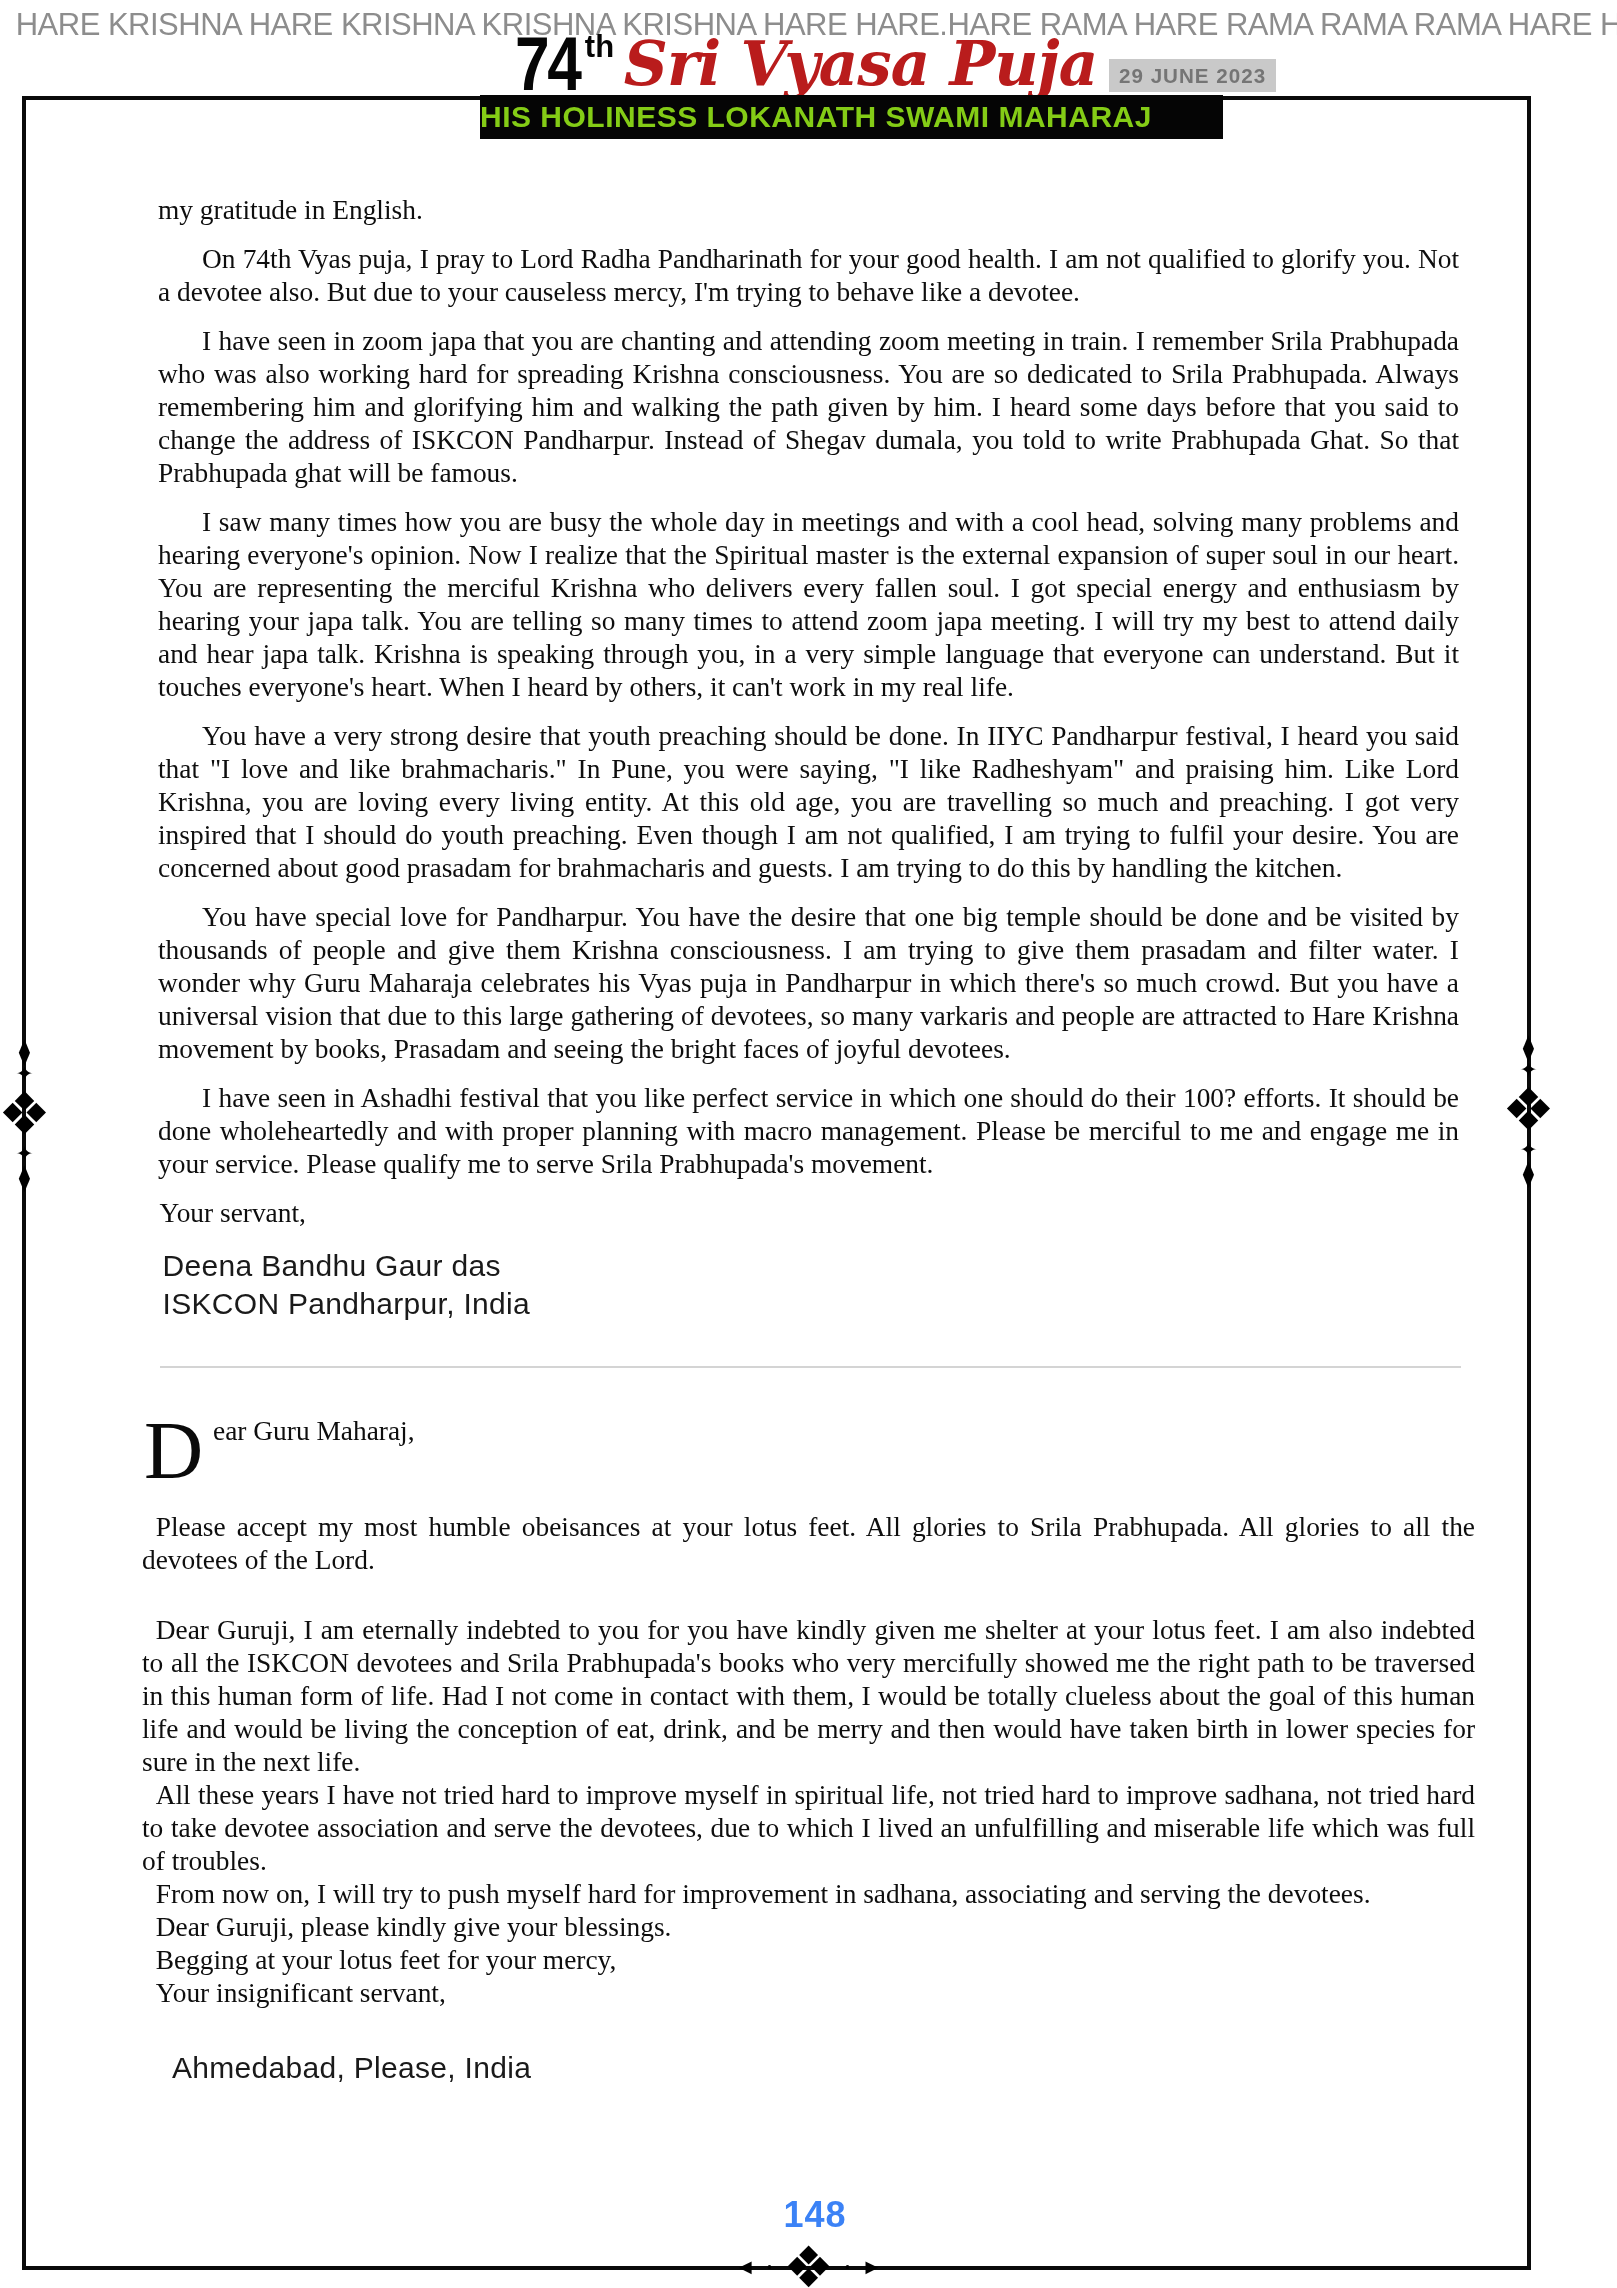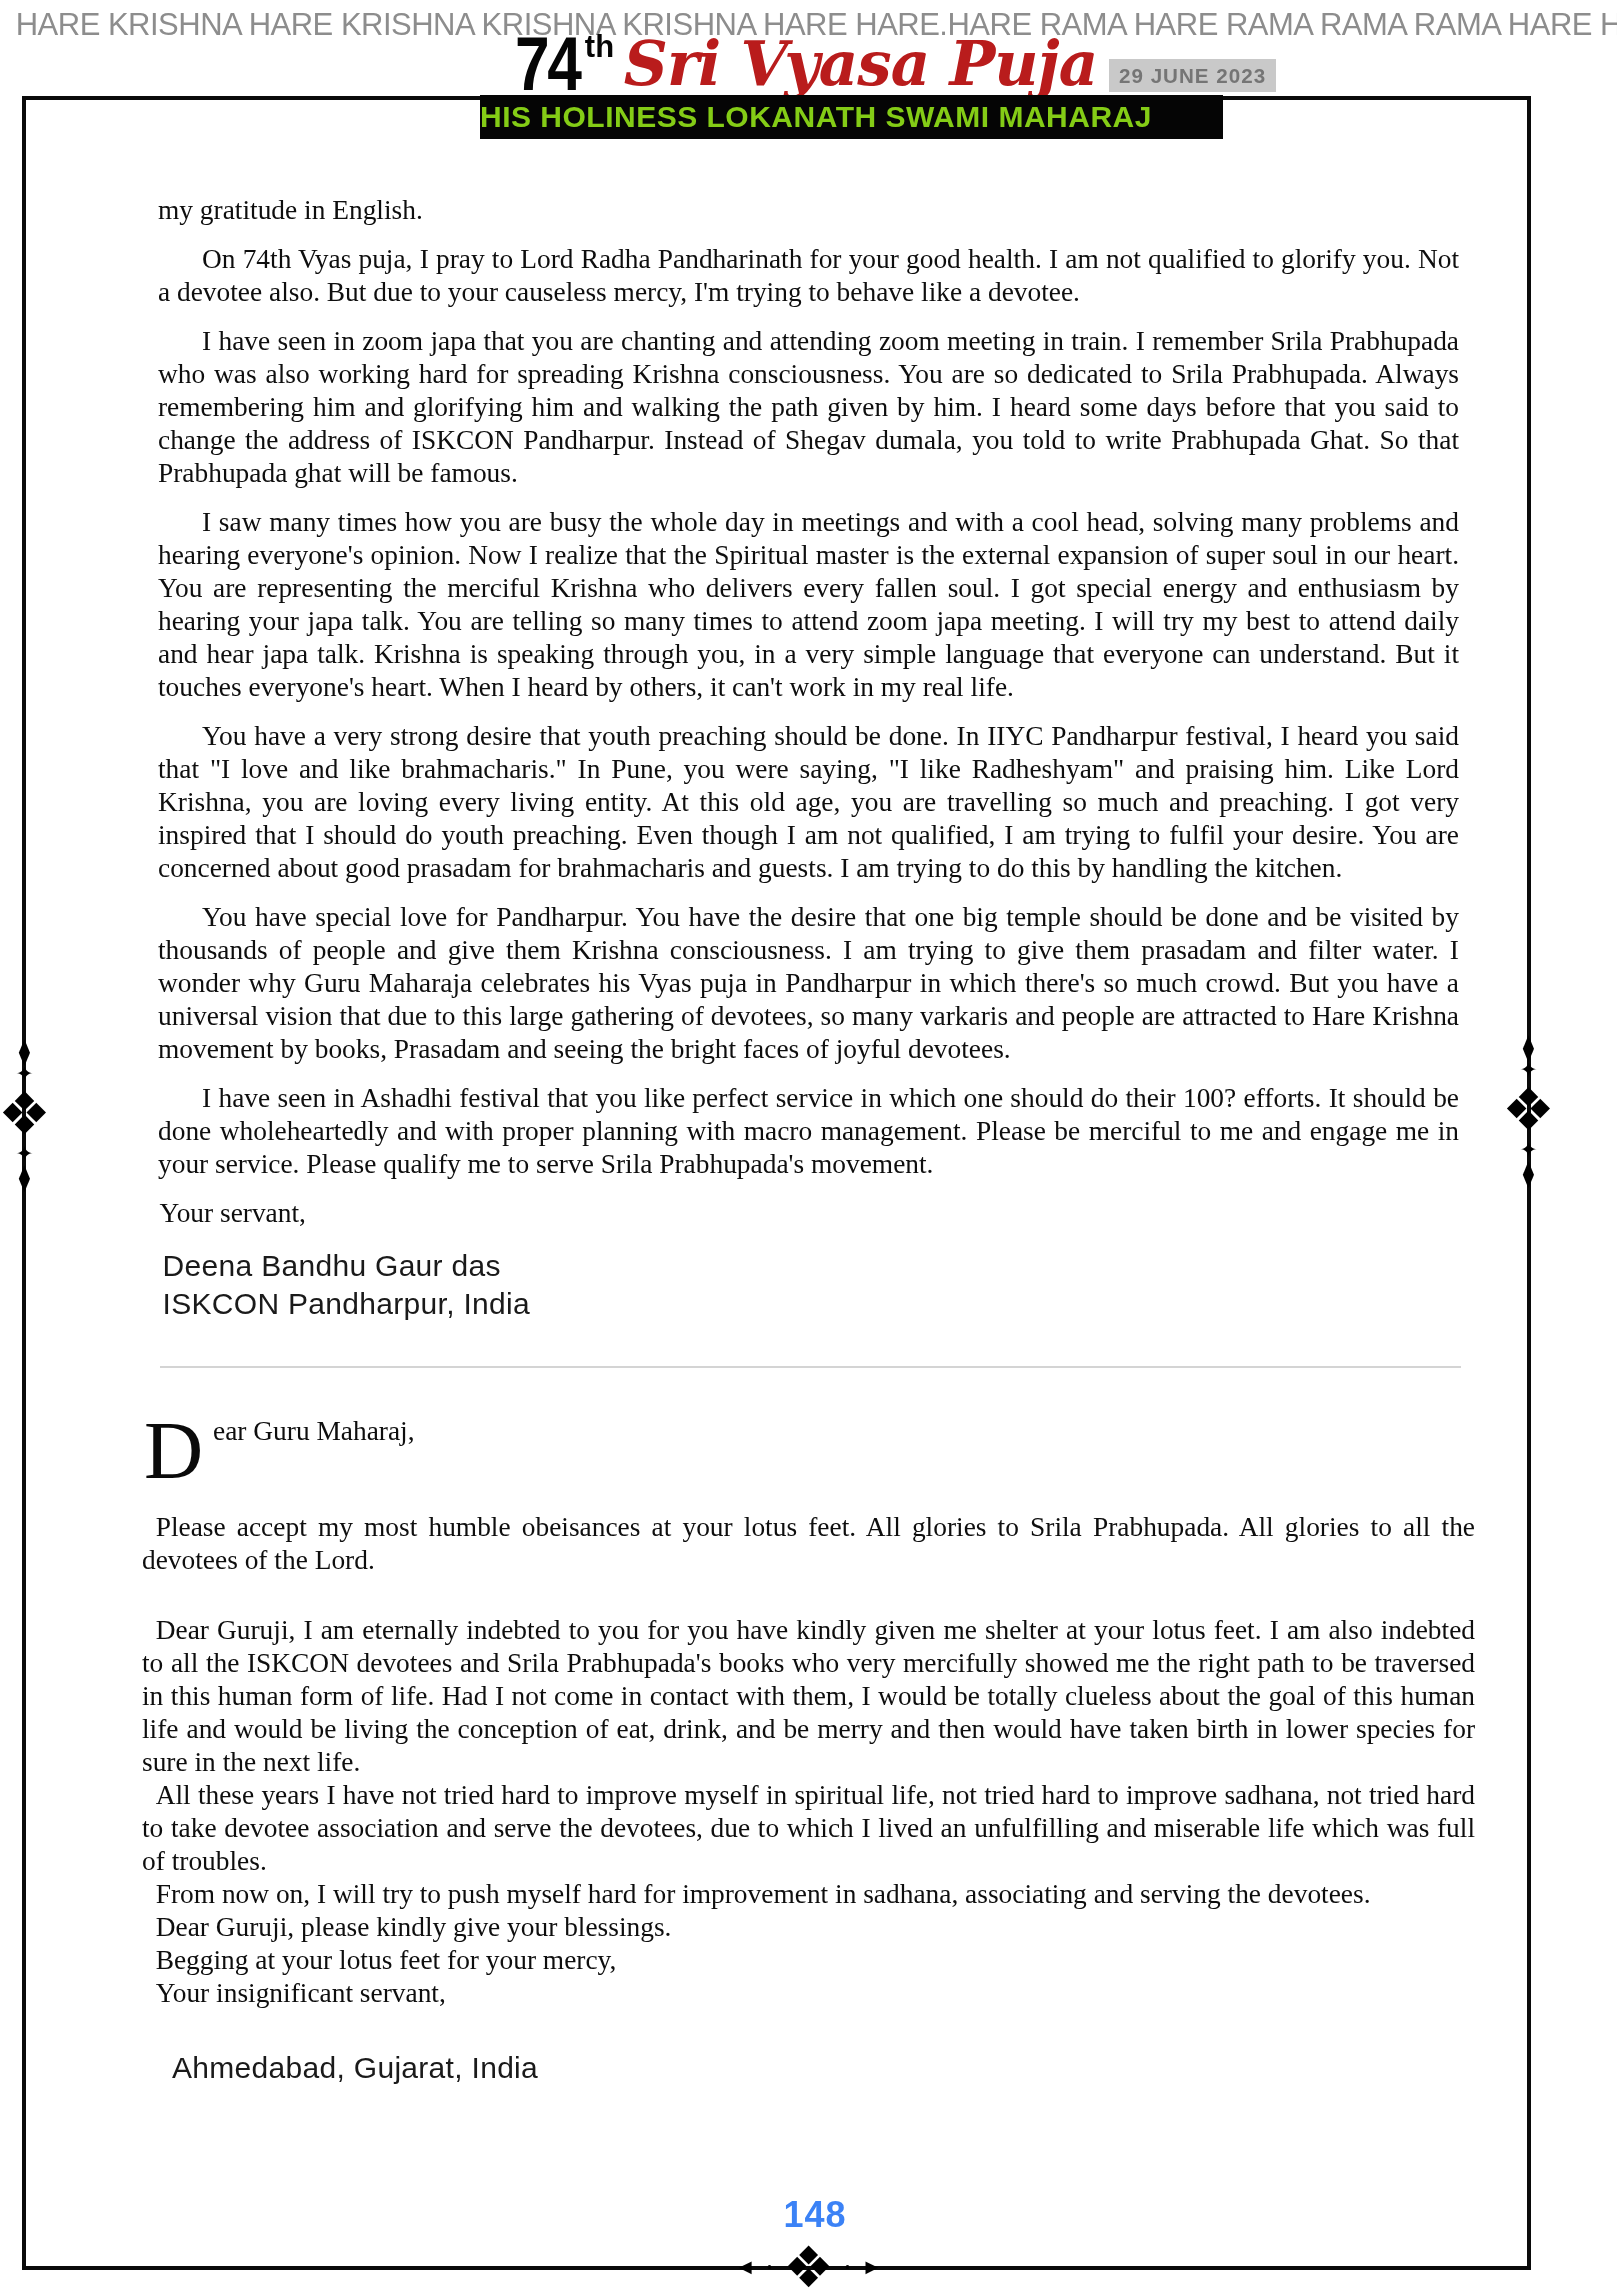--- a/index.html
+++ b/index.html
@@ -139,21 +139,21 @@
         <span class="dropcap">D</span><span>ear Guru Maharaj,</span>
       </p>
       <p class="l2p obeisances">Please accept my most humble obeisances at your lotus feet. All glories to Srila Prabhupada. All glories to all the devotees of  the Lord.</p>
       <p class="l2p">Dear Guruji, I am eternally indebted to you for you have kindly given me shelter at your lotus feet. I am also indebted to all the ISKCON devotees and Srila Prabhupada's books who very mercifully showed me the right path to be traversed in this human form of life. Had I not come in contact with them, I would be totally clueless about the goal of this human life and would be living the conception of eat, drink, and be merry and then would have taken birth in lower species for sure in the next life.</p>
       <p class="l2p">All these years I have not tried hard to improve myself in spiritual life, not tried hard to improve sadhana, not tried hard to take devotee association and serve the devotees, due to which I lived an unfulfilling and miserable life which was full of troubles.</p>
       <p class="l2p">From now on, I will try to push myself hard for improvement in sadhana, associating and serving the devotees.</p>
       <p class="l2p">Dear Guruji, please kindly give your blessings.</p>
       <p class="l2p">Begging at your lotus feet for your mercy,</p>
       <p class="l2p">Your insignificant servant,</p>
       <div class="sig sig2">
-        <div>Ahmedabad, Gujarat, India</div>
+        <div>Ahmedabad, Please, India</div>
       </div>
     </div>
 
   </div>
 
   <div class="page-num">148</div>
 
   <div class="bottom-orn">
     <span class="arrow">◄</span>
     <span class="dot">•</span>

